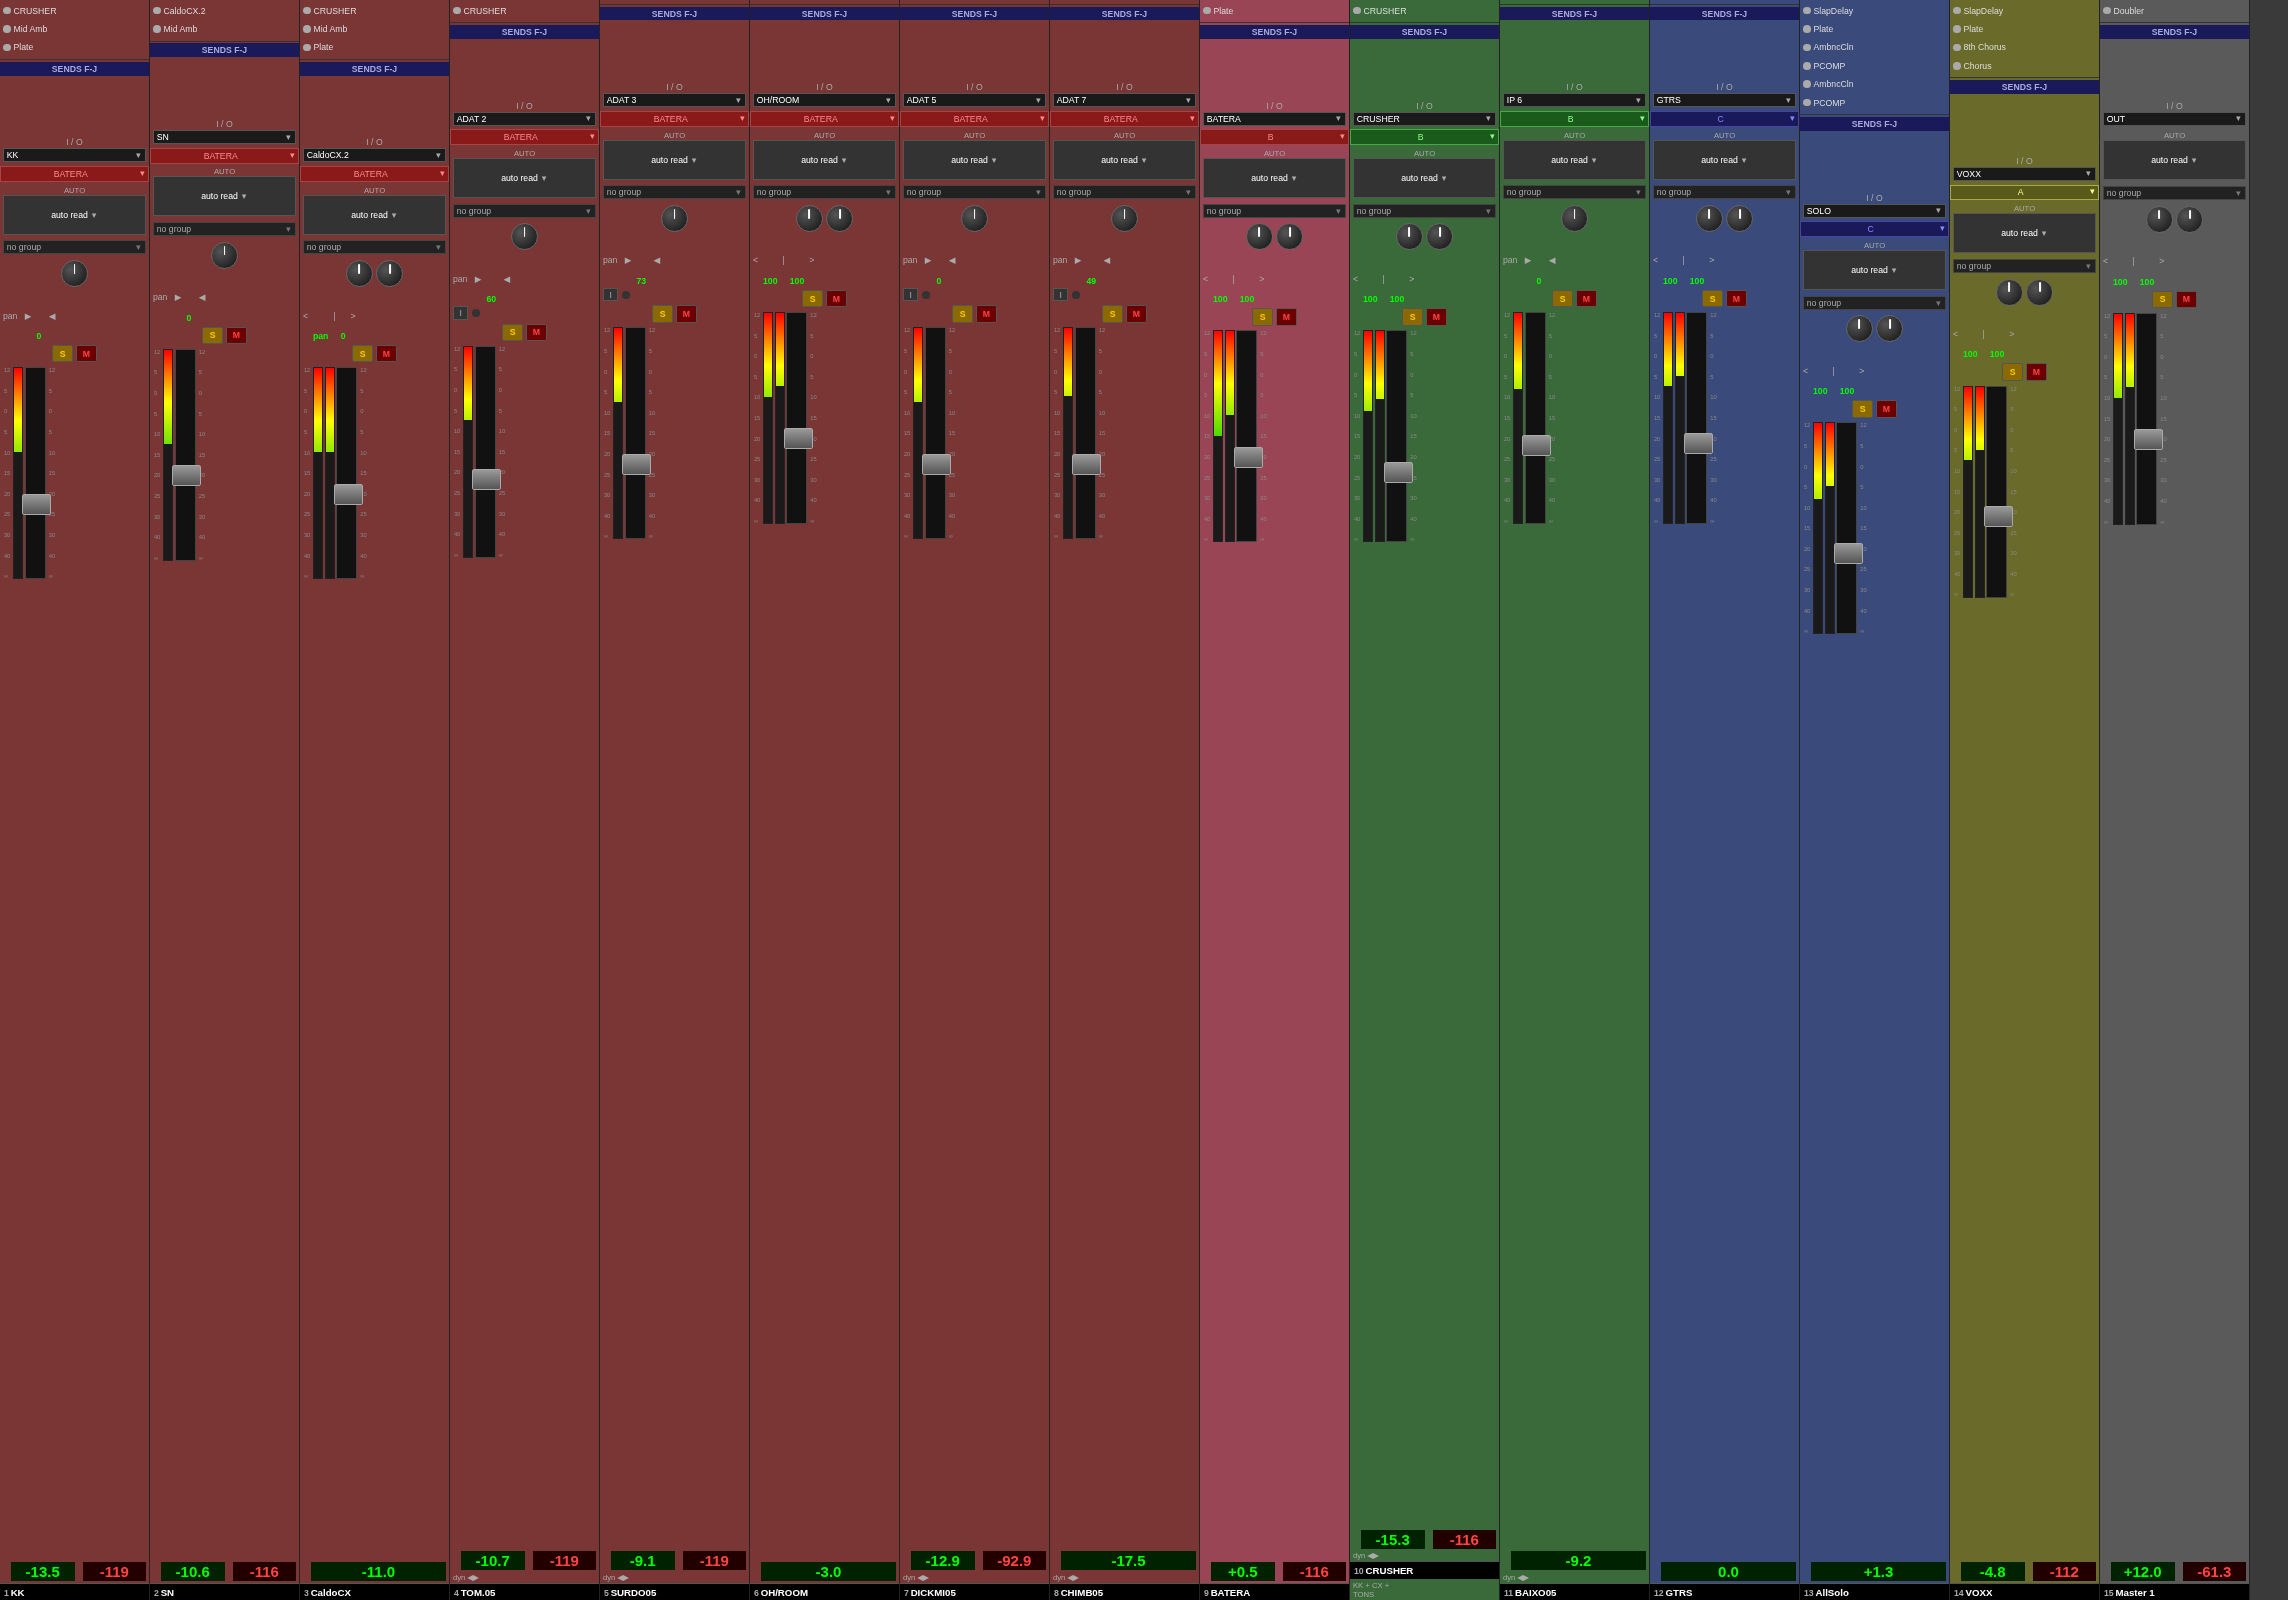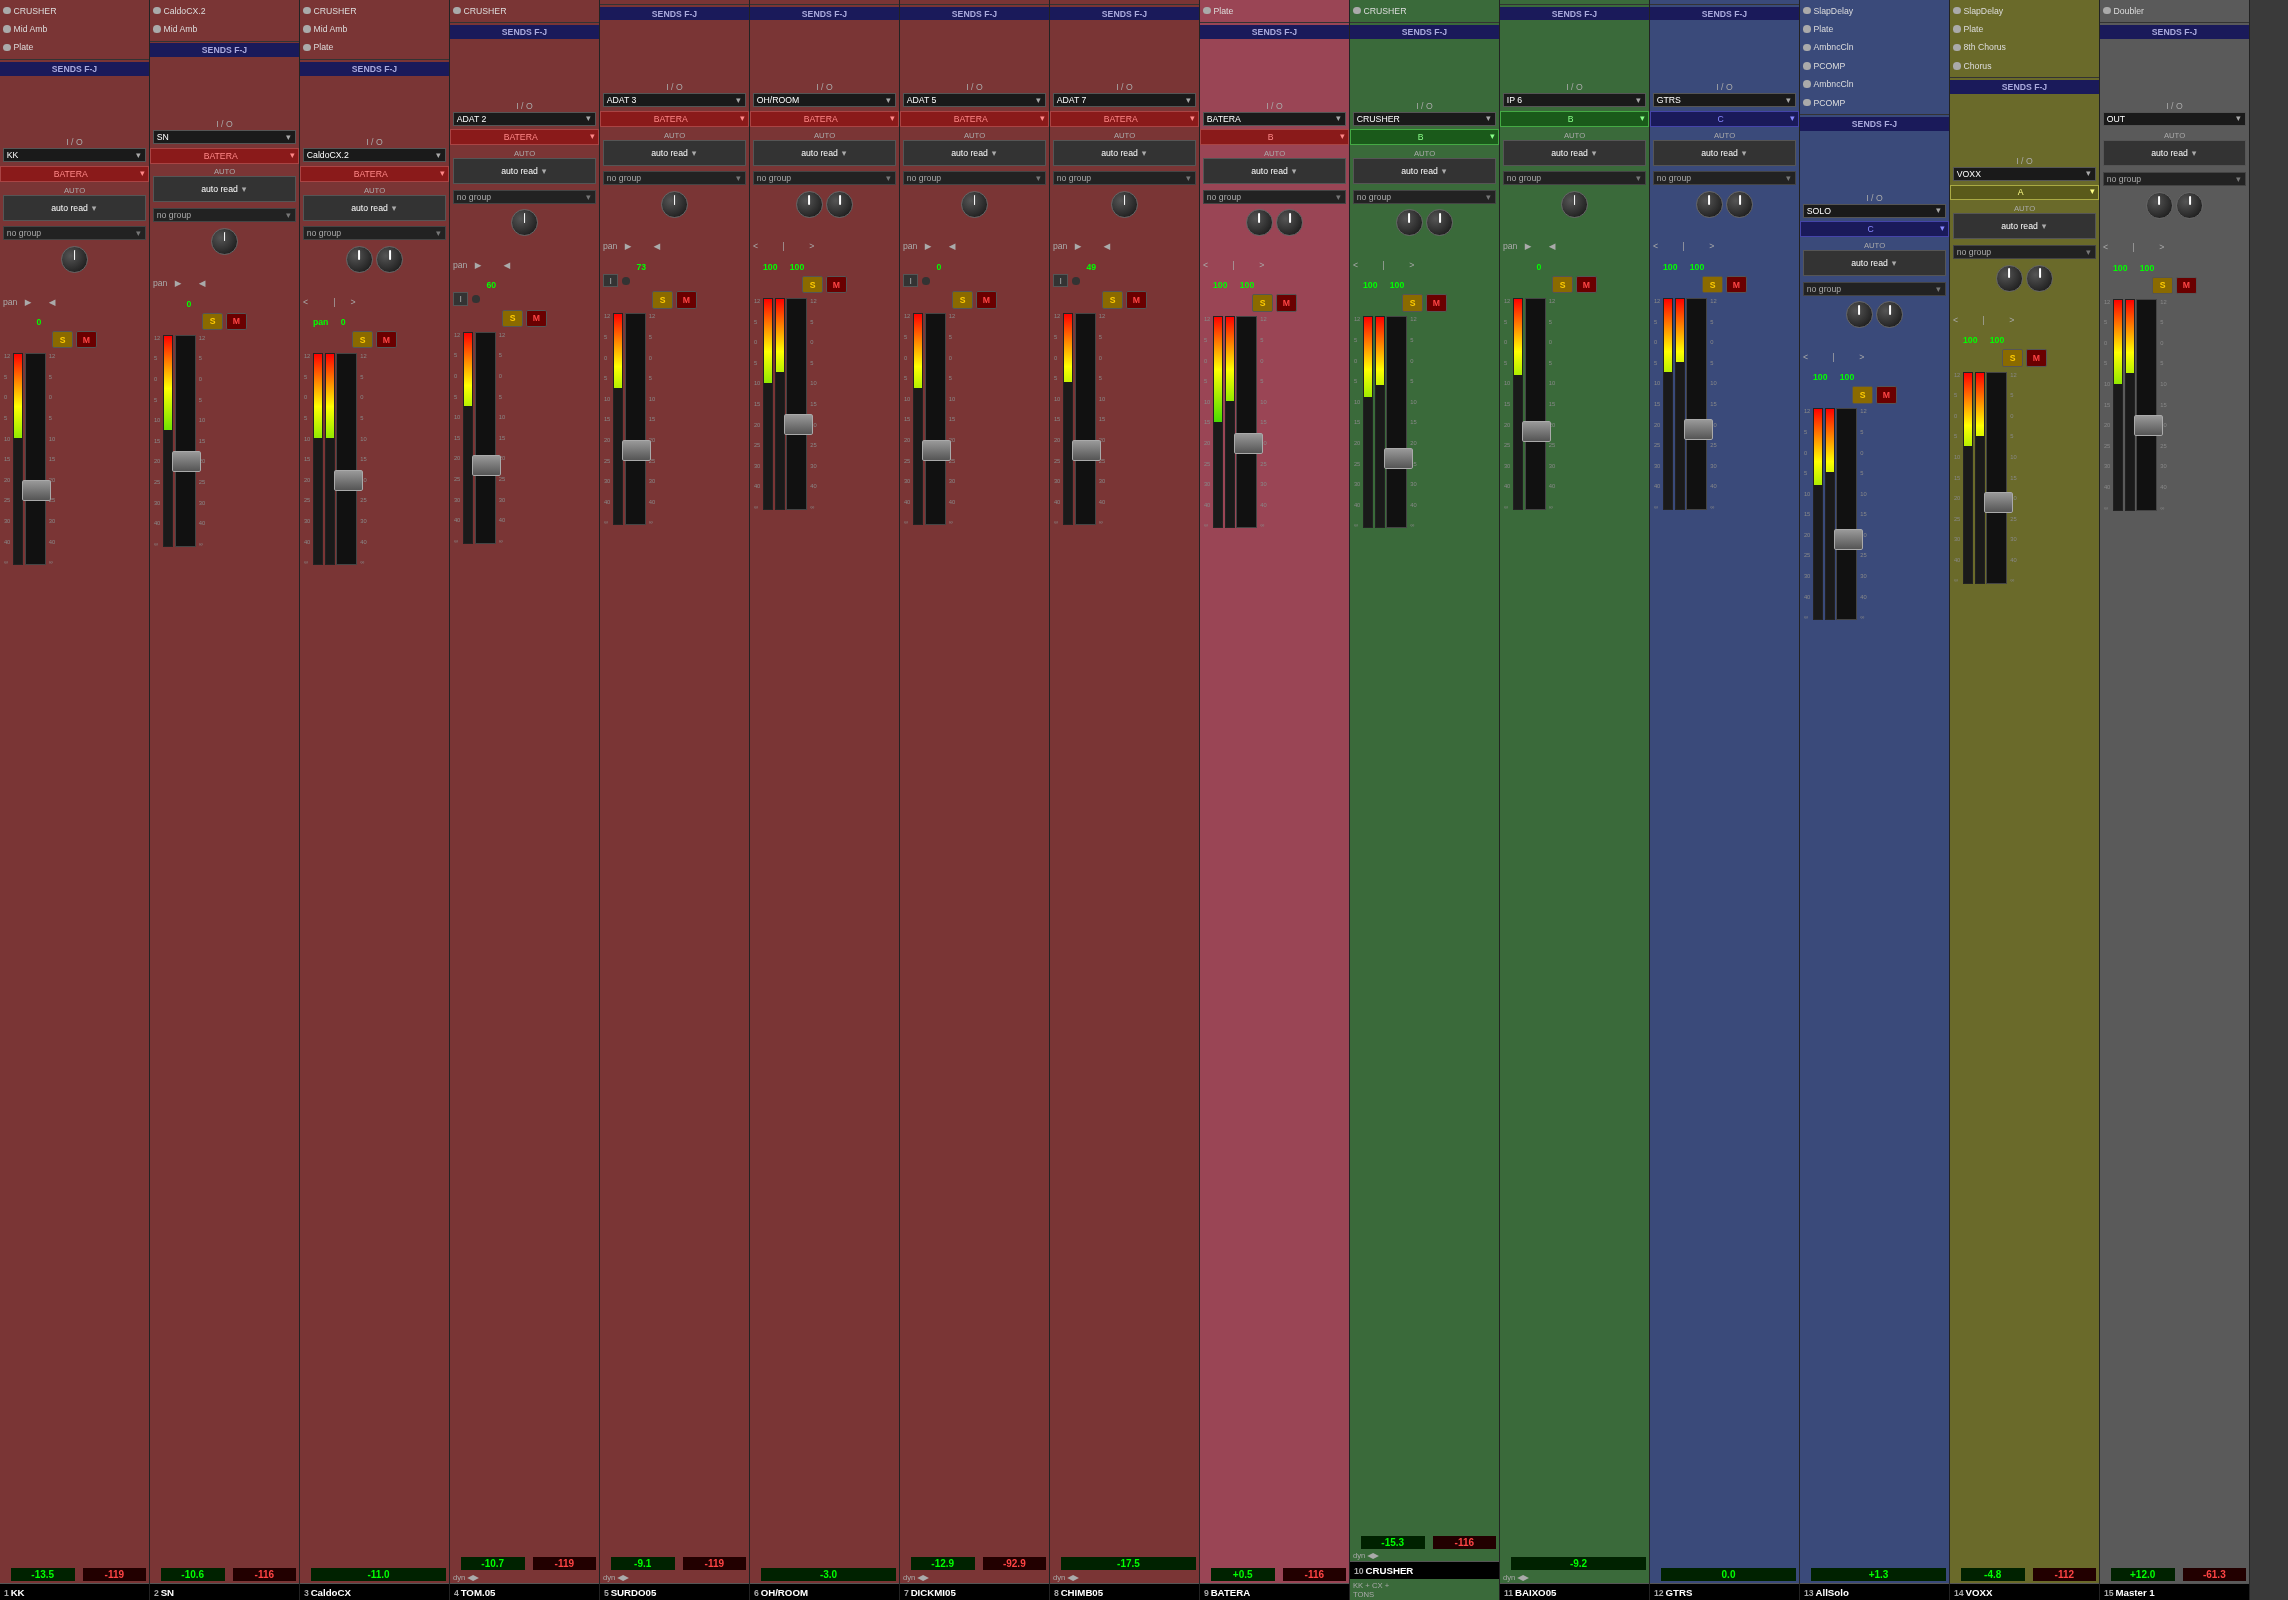--- a/index.html
+++ b/index.html
@@ -98,21 +98,21 @@
     .assign-bar.olive-bar { background: #5a5a1a; color: #ffff88; border-color: #aaaa44; }
     .auto-section {
       padding: 1.9px 2.9px;
     }
     .auto-label { font-size: 7.7px; color: #aaa; text-align: center; }
     .auto-mode {
       background: #333;
       color: #fff;
       font-size: 8.7px;
       text-align: center;
-      padding: 7px;
+      padding: 14px;
       margin-bottom: 1.9px;
       border: 1px solid #555;
       cursor: pointer;
     }
     .group-section {
       padding: 1.9px 2.9px;
     }
     .group-dropdown {
       background: #222;
       color: #aaa;
@@ -215,21 +215,21 @@
       flex-direction: row;
       padding: 1.9px 2.9px;
       gap: 1.9px;
       min-height: 193px;
     }
     .level-display {
       display: flex;
       flex-direction: row;
       padding: 1.9px 2.9px;
       gap: 8px;
-      font-size: 10px;
+      font-size: 15px;
       margin-left: 8px;
     }
     .level-num {
       color: #00ff00;
       font-weight: bold;
       background: #002200;
       padding: 1px 1.9px;
       flex: 1;
       text-align: center;
     }

